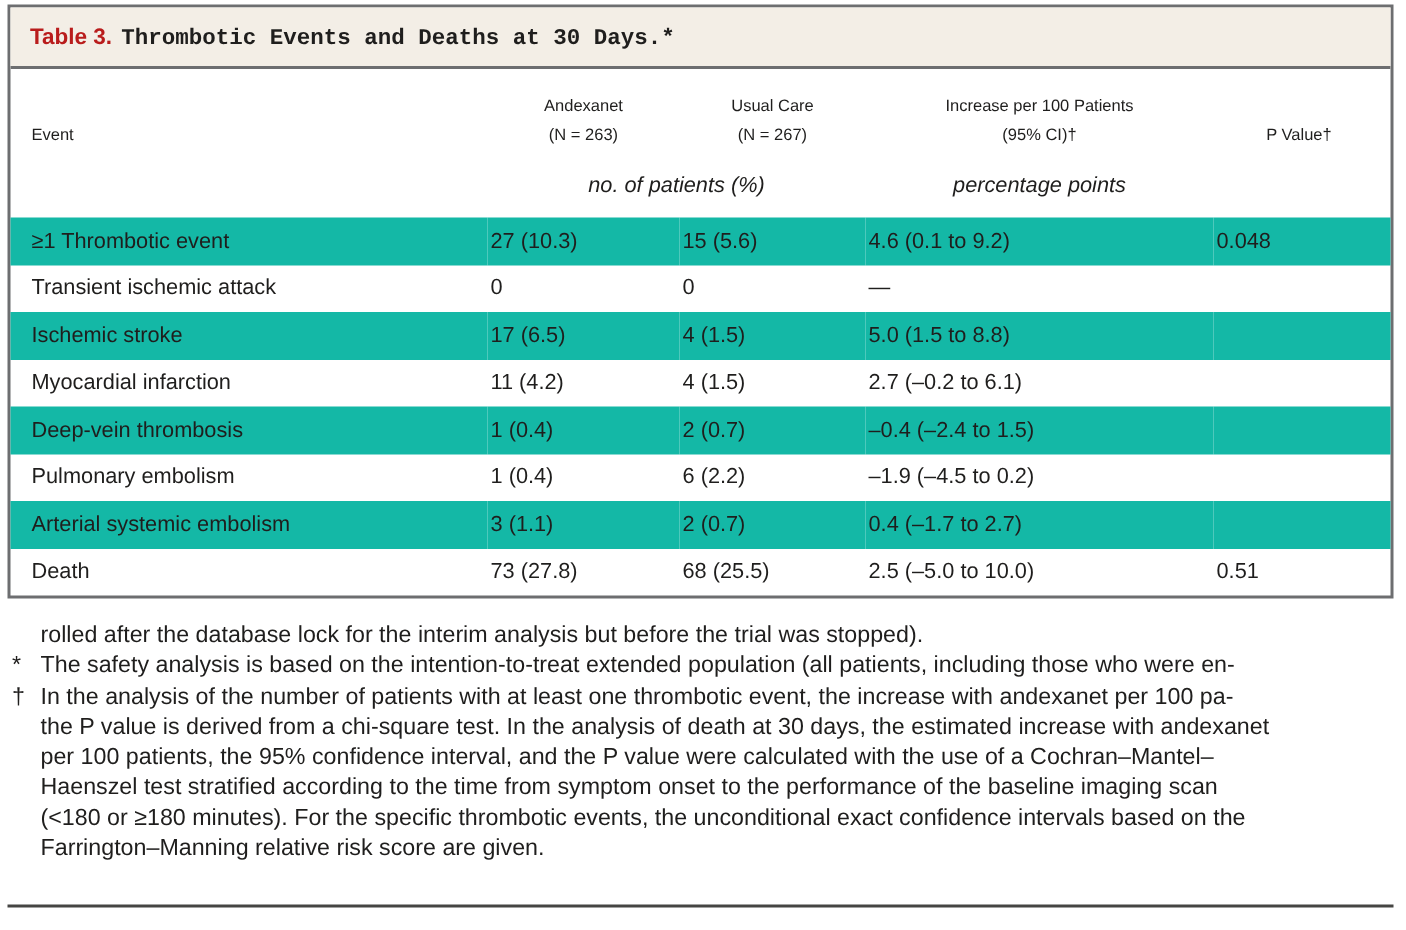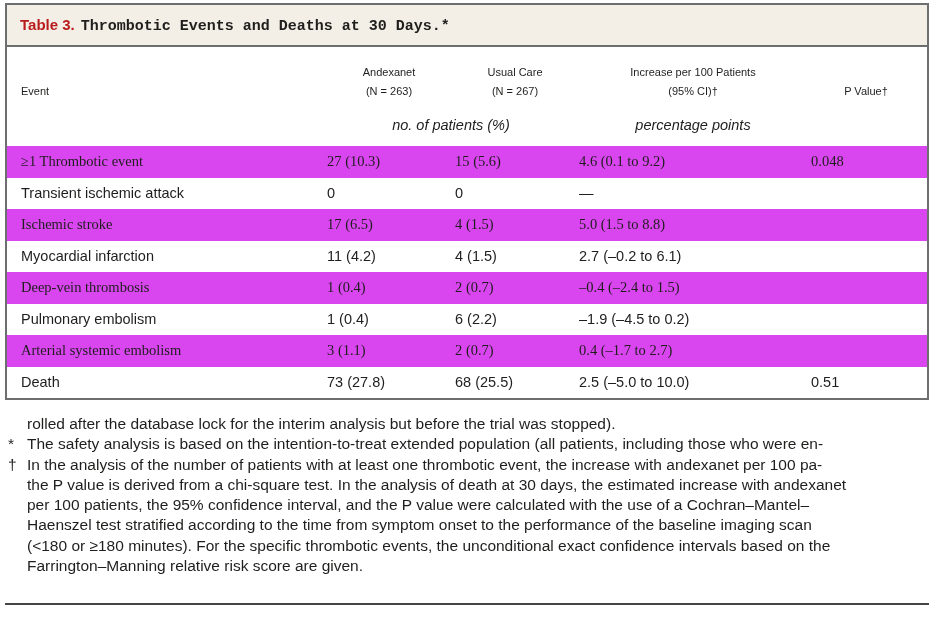--- a/index.html
+++ b/index.html
@@ -63,21 +63,21 @@
   }
 
   tbody td {
     font-size: 14.5px;
     height: 31.5px;
     padding: 0 2px;
     vertical-align: middle;
   }
   tbody td.event-cell { text-align: left; padding-left: 14px; }
   tbody td.pvalue-cell { padding-right: 6px; }
-  tr.shaded { background: #d946ef; font-family: Liberation Serif, serif; }
+  tr.shaded { background: #14b8a6; }
 
   .footnotes {
     position: absolute;
     left: 8px; top: 414px;
     width: 924px;
     font-size: 15.5px;
     line-height: 20.3px;
     color: #1f1e1d;
   }
   .fn-line { white-space: nowrap; }

